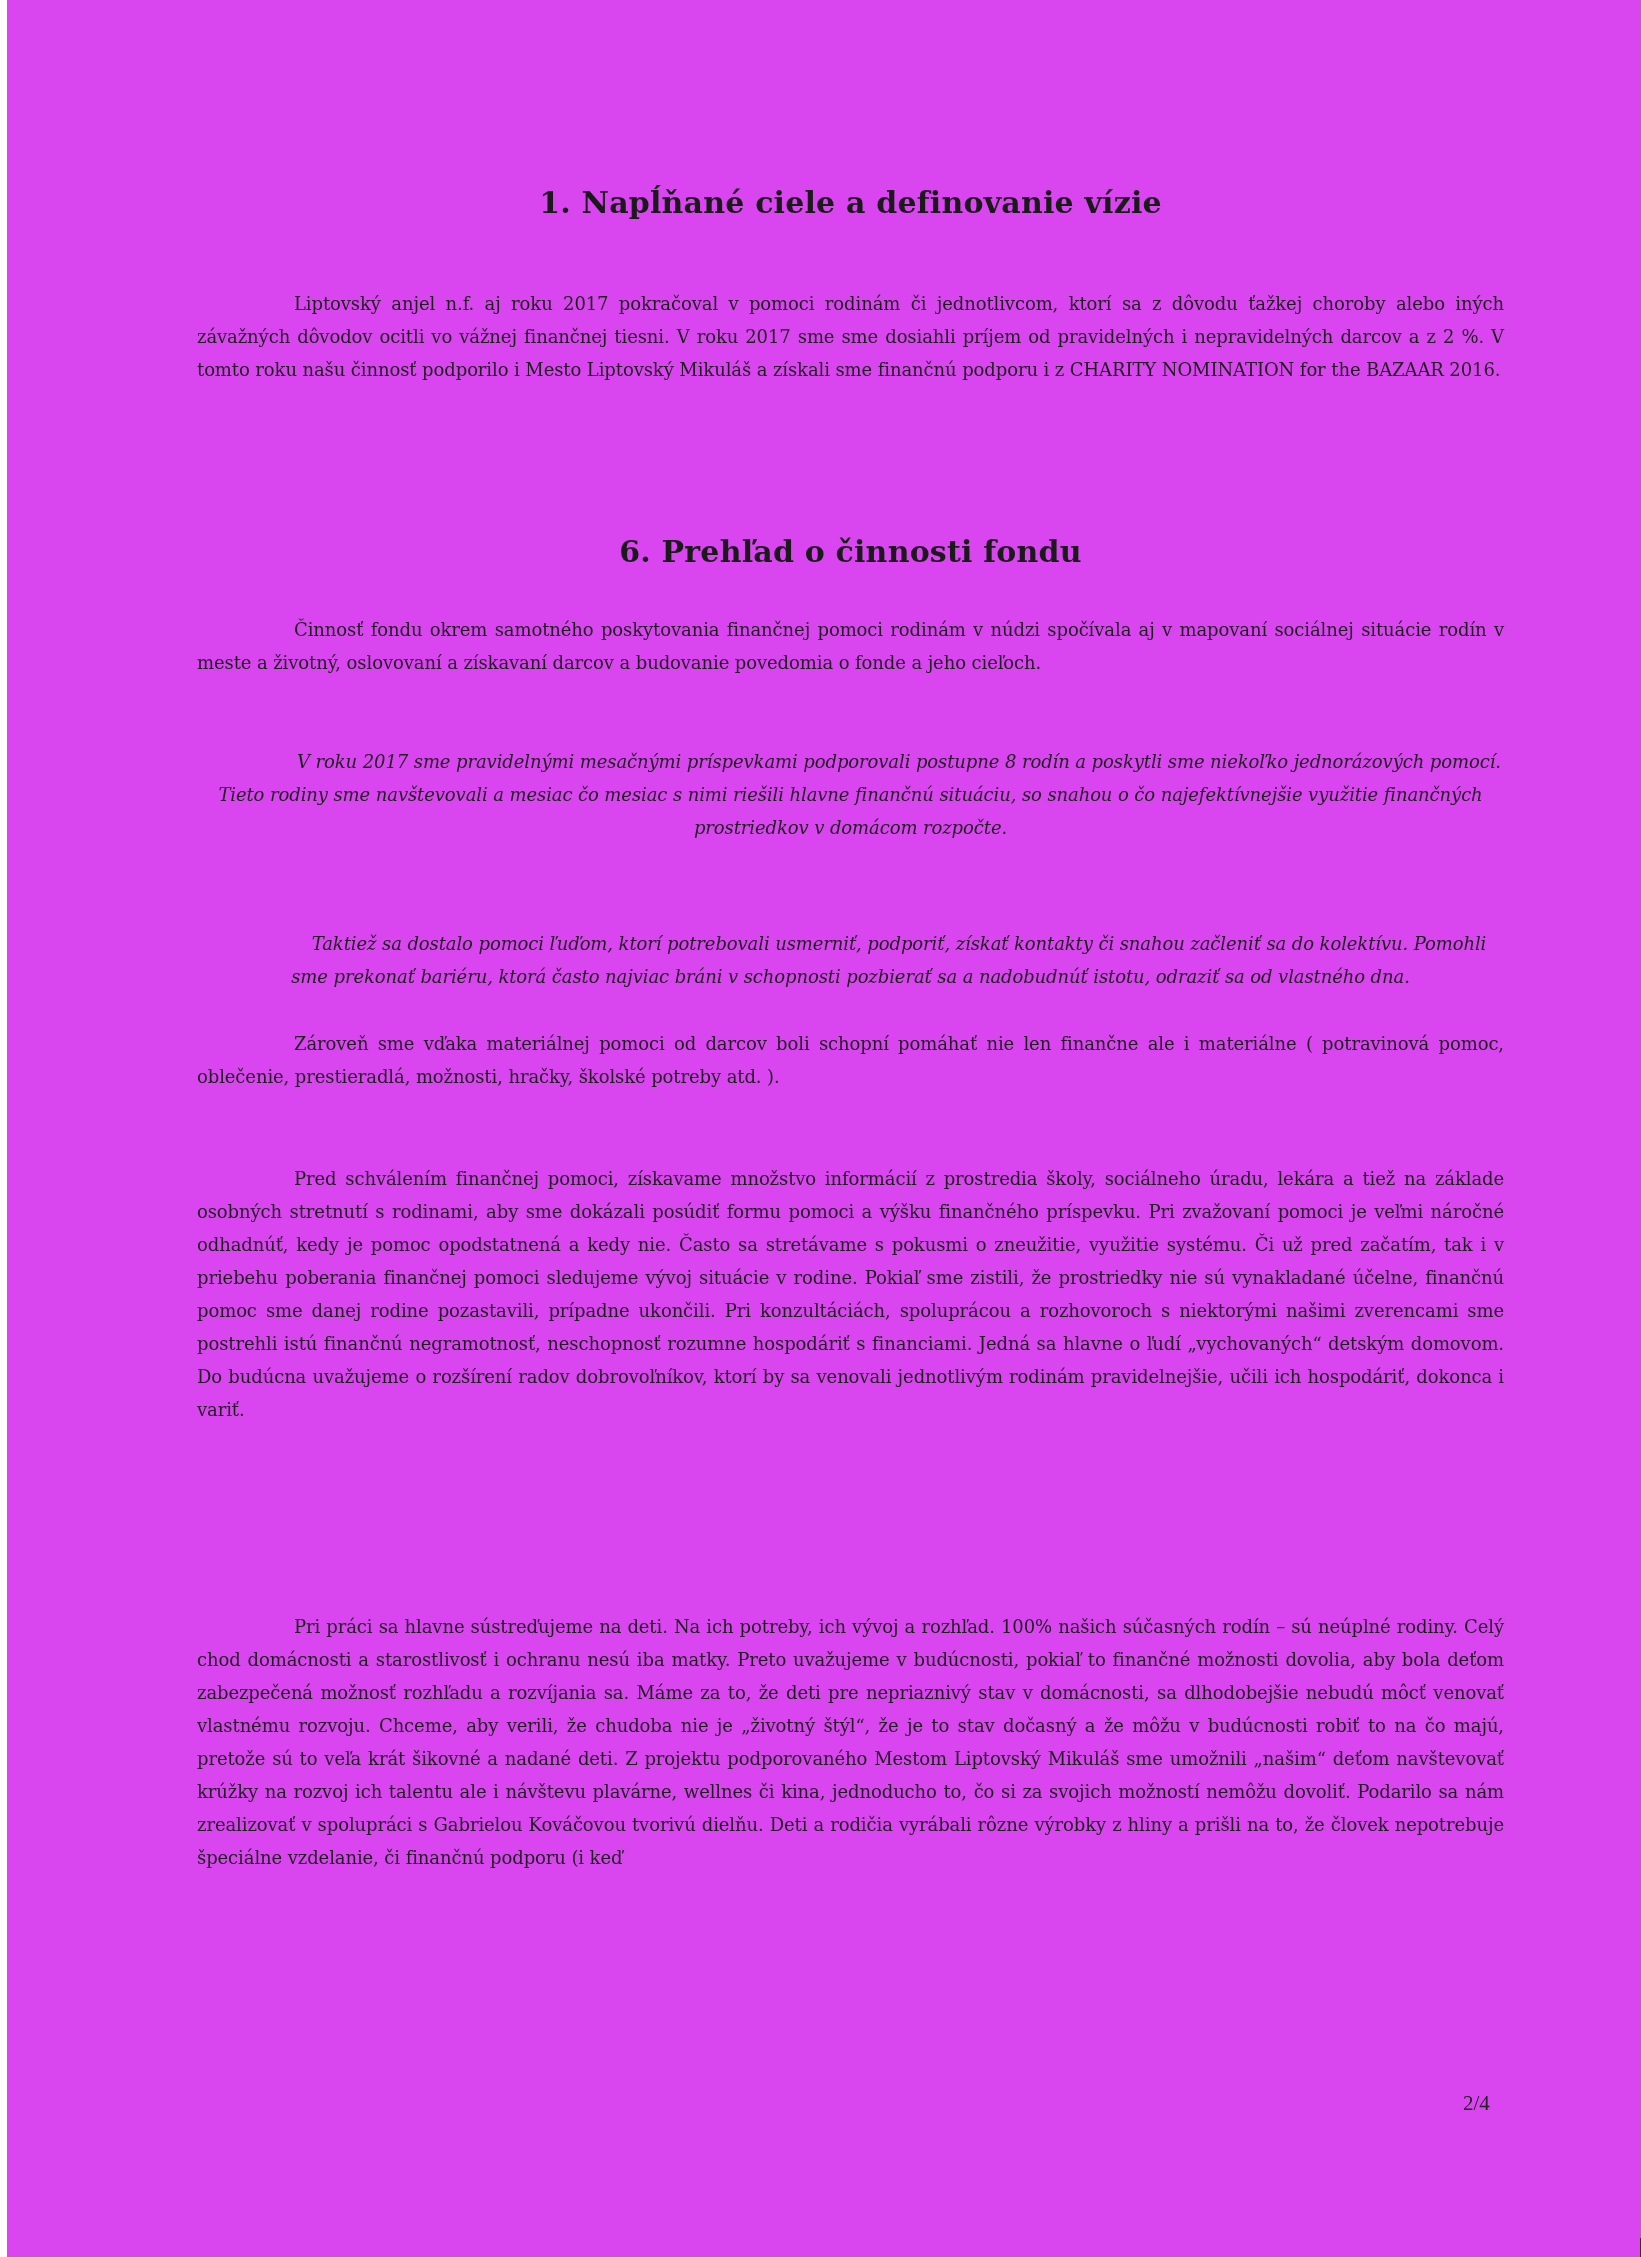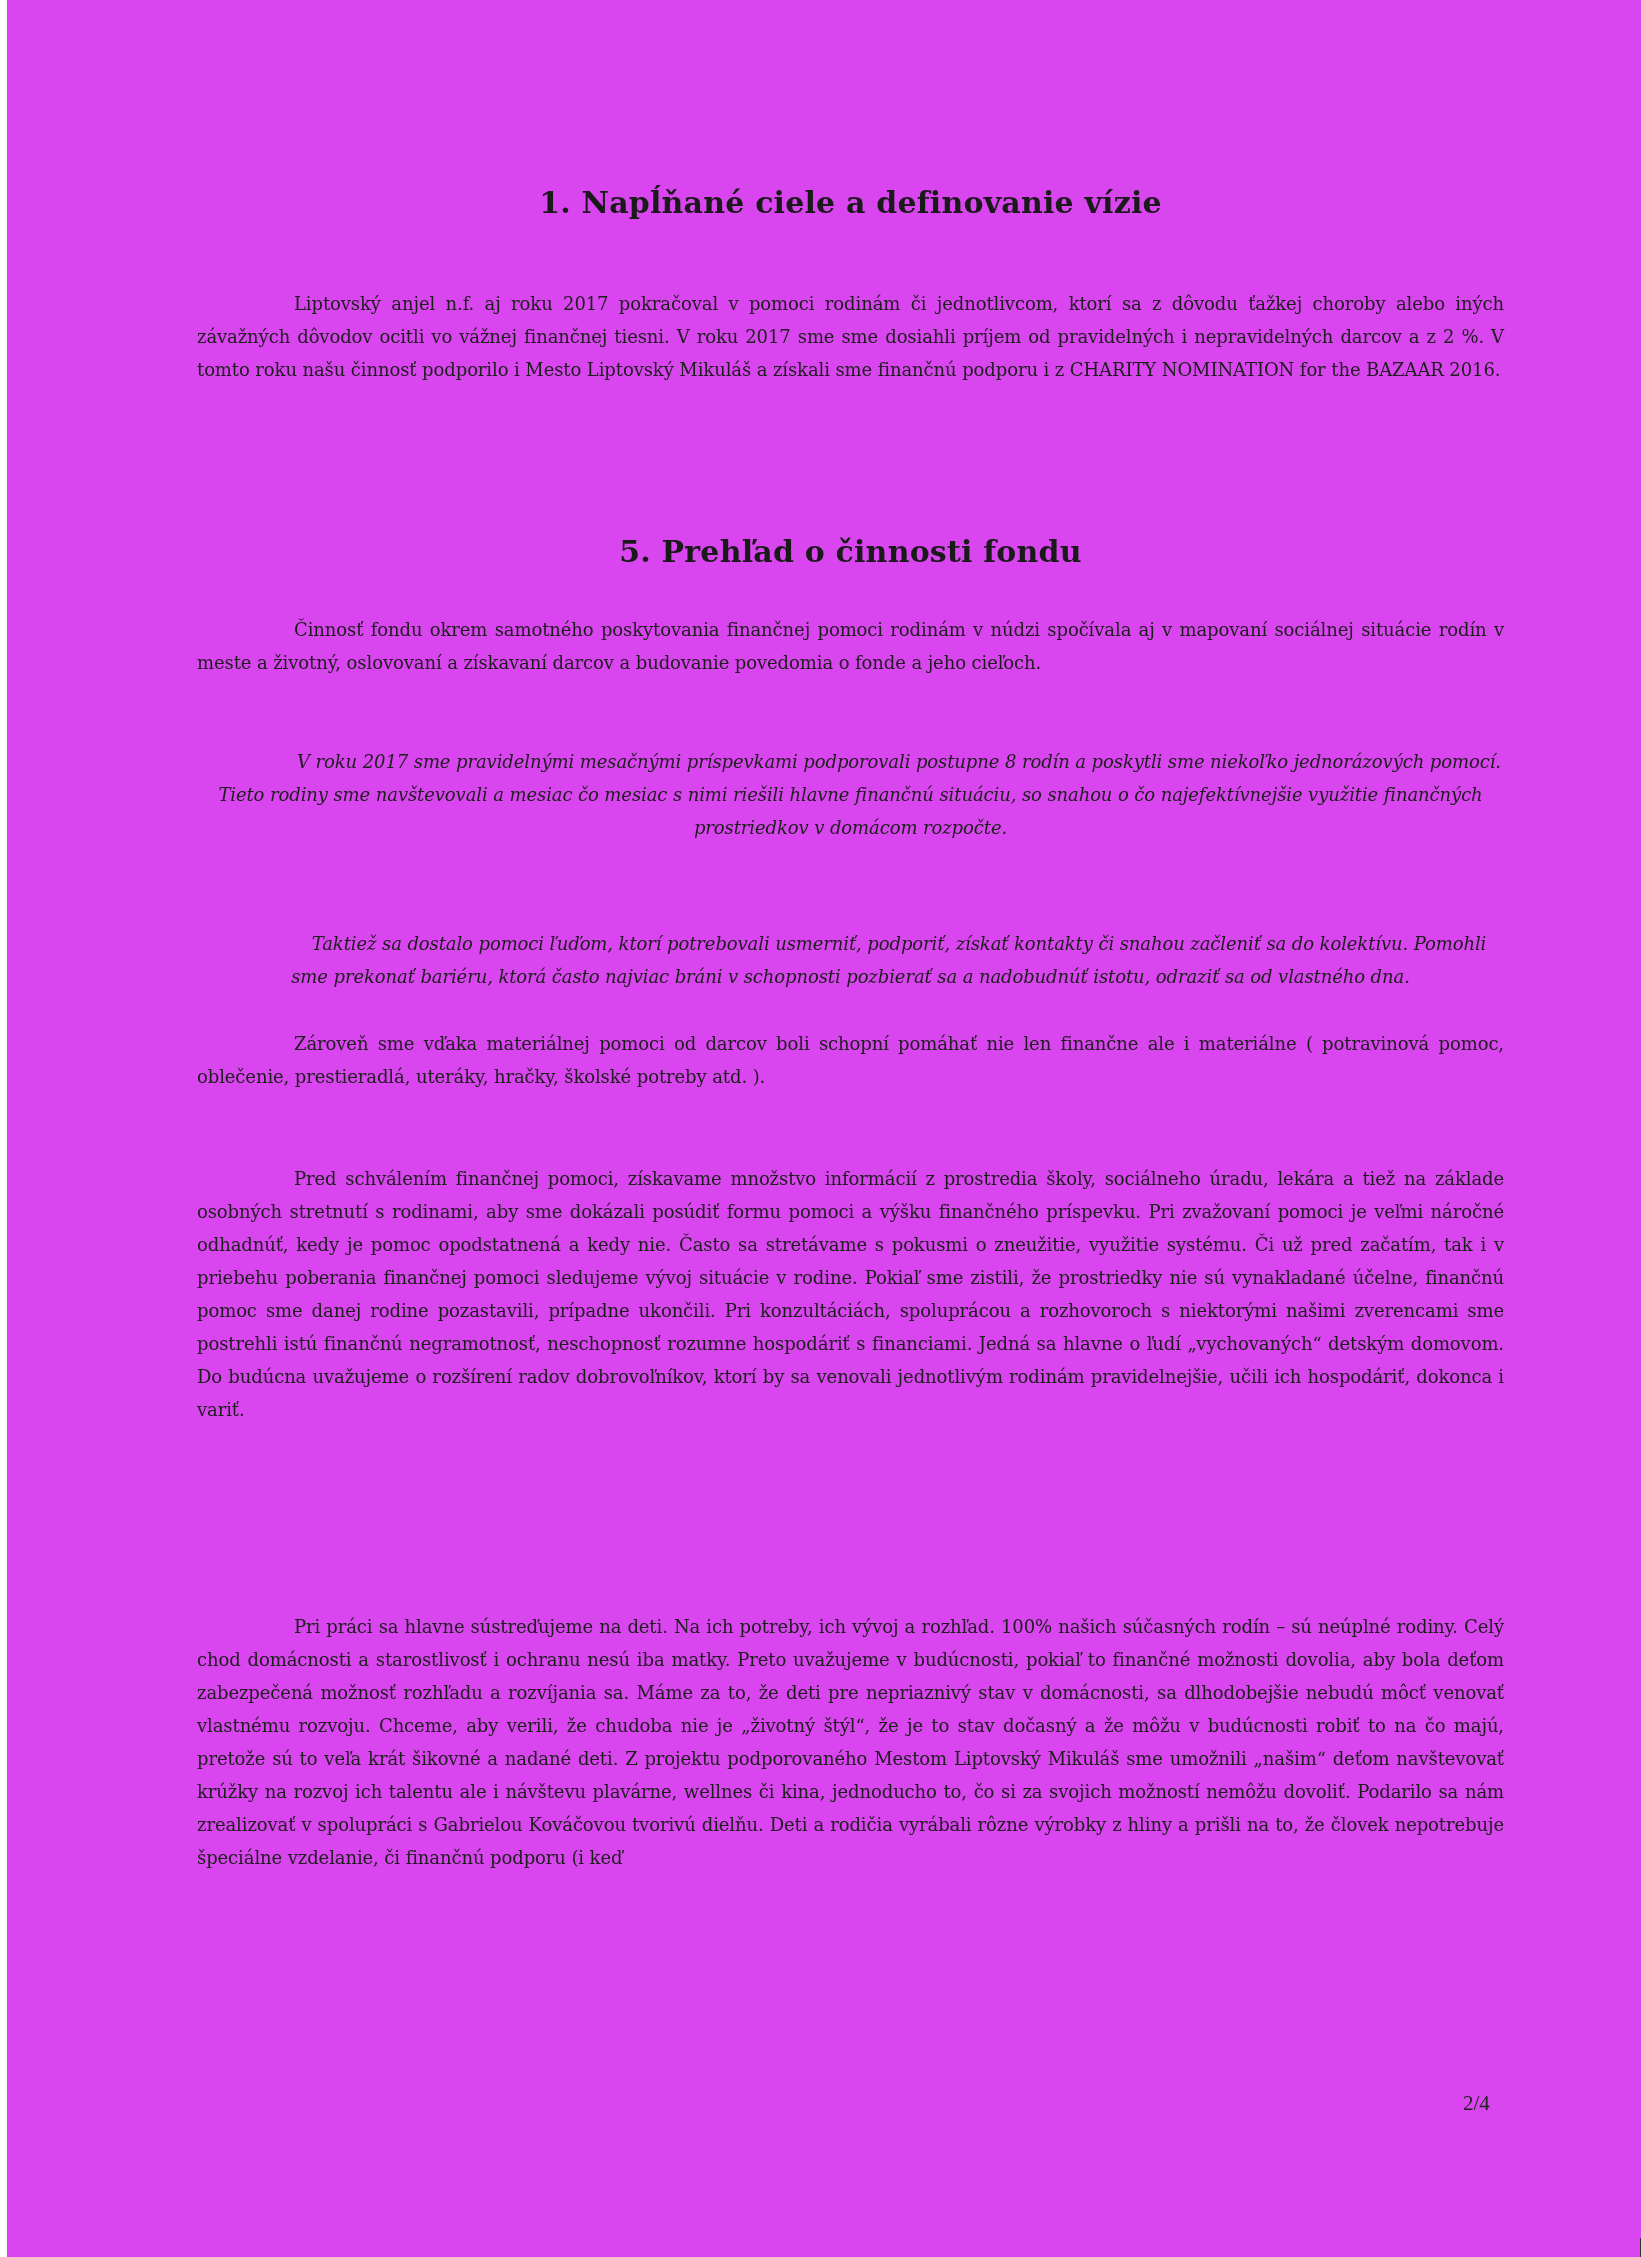--- a/index.html
+++ b/index.html
@@ -91,36 +91,36 @@
 <div class="page">
 
   <div class="content">
 
     <h2 class="section-title" style="top:185px;">1. Napĺňané ciele a definovanie vízie</h2>
 
     <div class="para-block" style="top:287px;">
       <p class="body-para">Liptovský anjel n.f. aj roku 2017 pokračoval v pomoci rodinám či jednotlivcom, ktorí sa z dôvodu ťažkej choroby alebo iných závažných dôvodov ocitli vo vážnej finančnej tiesni. V roku 2017 sme sme dosiahli príjem od pravidelných i nepravidelných darcov a z 2 %. V tomto roku našu činnosť podporilo i Mesto Liptovský Mikuláš a získali sme finančnú podporu i z CHARITY NOMINATION for the BAZAAR 2016.</p>
     </div>
 
-    <h2 class="section-title" style="top:534px;">5. Prehľad o činnosti fondu</h2>
+    <h2 class="section-title" style="top:534px;">6. Prehľad o činnosti fondu</h2>
 
     <div class="para-block" style="top:613px;">
       <p class="body-para">Činnosť fondu okrem samotného poskytovania finančnej pomoci rodinám v núdzi spočívala aj v mapovaní sociálnej situácie rodín v meste a životný, oslovovaní a získavaní darcov a budovanie povedomia o fonde a jeho cieľoch.</p>
     </div>
 
     <div class="para-block" style="top:745px;">
       <p class="body-para ragged">V roku 2017 sme pravidelnými mesačnými príspevkami podporovali postupne 8 rodín a poskytli sme niekoľko jednorázových pomocí. Tieto rodiny sme navštevovali a mesiac čo mesiac s nimi riešili hlavne finančnú situáciu, so snahou o čo najefektívnejšie využitie finančných prostriedkov v domácom rozpočte.</p>
     </div>
 
     <div class="para-block" style="top:927px;">
       <p class="body-para ragged">Taktiež sa dostalo pomoci ľuďom, ktorí potrebovali usmerniť, podporiť, získať kontakty či snahou začleniť sa do kolektívu. Pomohli sme prekonať bariéru, ktorá často najviac bráni v schopnosti pozbierať sa a nadobudnúť istotu, odraziť sa od vlastného dna.</p>
     </div>
 
     <div class="para-block" style="top:1027px;">
-      <p class="body-para">Zároveň sme vďaka materiálnej pomoci od darcov boli schopní pomáhať nie len finančne ale i materiálne ( potravinová pomoc, oblečenie, prestieradlá, uteráky, hračky, školské potreby atd. ).</p>
+      <p class="body-para">Zároveň sme vďaka materiálnej pomoci od darcov boli schopní pomáhať nie len finančne ale i materiálne ( potravinová pomoc, oblečenie, prestieradlá, možnosti, hračky, školské potreby atd. ).</p>
     </div>
 
     <div class="para-block" style="top:1162px;">
       <p class="body-para">Pred schválením finančnej pomoci, získavame množstvo informácií z prostredia školy, sociálneho úradu, lekára a tiež na základe osobných stretnutí s rodinami, aby sme dokázali posúdiť formu pomoci a výšku finančného príspevku. Pri zvažovaní pomoci je veľmi náročné odhadnúť, kedy je pomoc opodstatnená a kedy nie. Často sa stretávame s pokusmi o zneužitie, využitie systému. Či už pred začatím, tak i v priebehu poberania finančnej pomoci sledujeme vývoj situácie v rodine. Pokiaľ sme zistili, že prostriedky nie sú vynakladané účelne, finančnú pomoc sme danej rodine pozastavili, prípadne ukončili. Pri konzultáciách, spoluprácou a rozhovoroch s niektorými našimi zverencami sme postrehli istú finančnú negramotnosť, neschopnosť rozumne hospodáriť s financiami. Jedná sa hlavne o ľudí „vychovaných“ detským domovom. Do budúcna uvažujeme o rozšírení radov dobrovoľníkov, ktorí by sa venovali jednotlivým rodinám pravidelnejšie, učili ich hospodáriť, dokonca i variť.</p>
     </div>
 
     <div class="para-block" style="top:1610px;">
       <p class="body-para">Pri práci sa hlavne sústreďujeme na deti. Na ich potreby, ich vývoj a rozhľad. 100% našich súčasných rodín – sú neúplné rodiny. Celý chod domácnosti a starostlivosť i ochranu nesú iba matky.  Preto uvažujeme v budúcnosti, pokiaľ to finančné možnosti dovolia, aby bola deťom zabezpečená možnosť rozhľadu a rozvíjania sa. Máme za to, že deti pre nepriaznivý stav v domácnosti, sa dlhodobejšie nebudú môcť venovať vlastnému rozvoju. Chceme, aby verili, že chudoba nie je „životný štýl“, že je to stav dočasný a že môžu v budúcnosti robiť to na čo majú, pretože sú to veľa krát šikovné a nadané deti. Z projektu podporovaného Mestom Liptovský Mikuláš sme umožnili „našim“ deťom navštevovať krúžky na rozvoj ich talentu ale i návštevu plavárne, wellnes či kina, jednoducho to, čo si za svojich možností nemôžu dovoliť. Podarilo sa nám zrealizovať v spolupráci s Gabrielou Kováčovou tvorivú dielňu. Deti a rodičia vyrábali rôzne výrobky z hliny a prišli na to, že človek nepotrebuje špeciálne vzdelanie, či finančnú podporu (i keď</p>
     </div>
 

